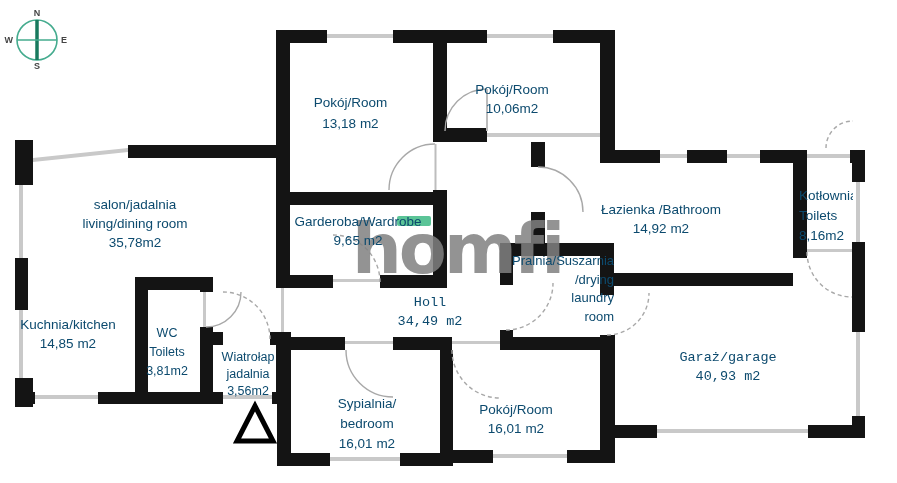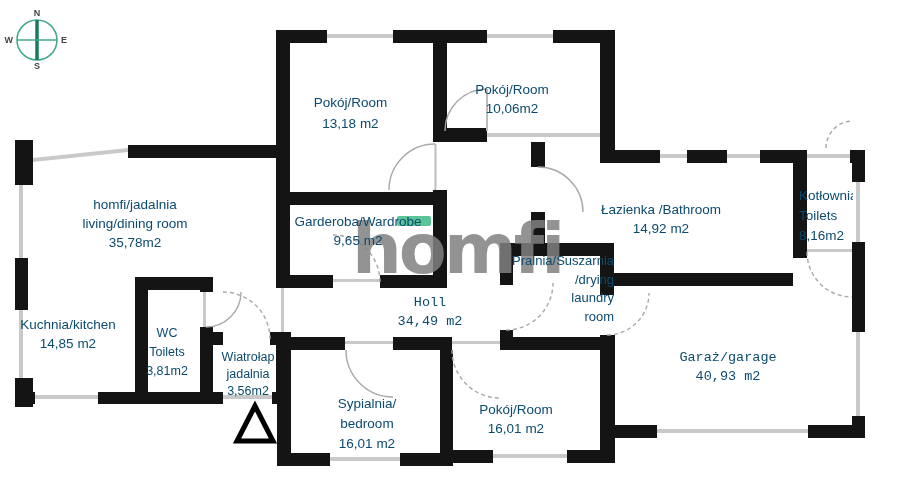--- a/index.html
+++ b/index.html
@@ -165,21 +165,21 @@
       <text x="61" y="43" font-size="9" font-weight="bold" fill="#444" text-anchor="start">E</text>
       <text x="37" y="69" font-size="9" font-weight="bold" fill="#444" text-anchor="middle">S</text>
       <text x="13" y="43" font-size="9" font-weight="bold" fill="#444" text-anchor="end">W</text>
     </g>
   </svg>
 
   <div class="wm">homfi</div>
   <div class="wm-bar" style="background:#5BC497;"></div>
 
   <div class="lbl" style="left:55px;top:195px;width:160px;">
-    <span>homfi/jadalnia</span>
+    <span>salon/jadalnia</span>
     <span>living/dining room</span>
     <span>35,78m2</span>
   </div>
 
   <div class="lbl" style="left:8px;top:315px;width:120px;">
     <span>Kuchnia/kitchen</span>
     <span>14,85 m2</span>
   </div>
 
   <div class="lbl" style="left:135px;top:324px;width:64px;font-size:12.5px;">

